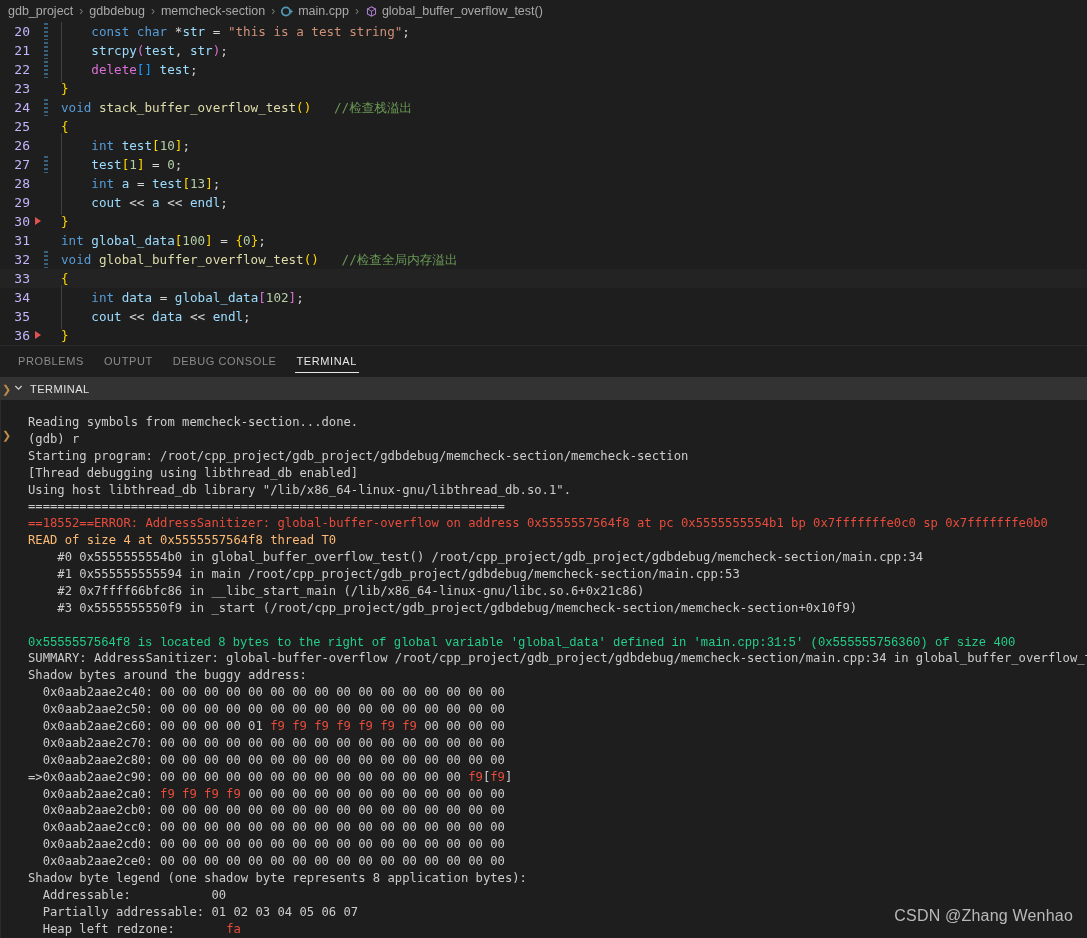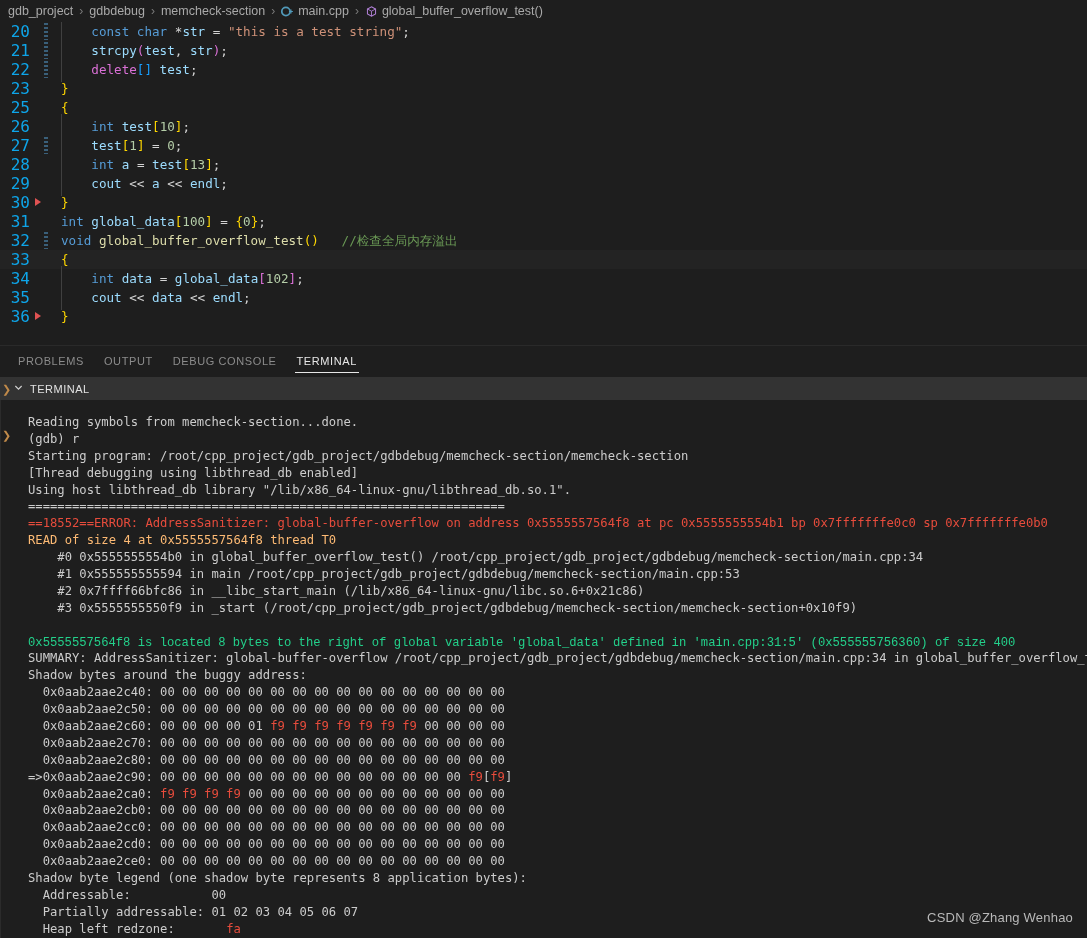--- a/index.html
+++ b/index.html
@@ -26,22 +26,22 @@
 
   
   .editor{
     flex:0 0 323px;height:323px;background:#1e1e1e;position:relative;overflow:hidden;
     font-family:"DejaVu Sans Mono","Liberation Mono",monospace;
     font-size:12.6px;
   }
   .code-line{height:19px;line-height:19px;display:flex;align-items:stretch;white-space:pre;}
   .code-line.active{background:#232323;justify-content:flex-end;}
   .ln{
-    width:34px;min-width:34px;text-align:right;color:#0ea5e9;
-    padding-right:4px;box-sizing:border-box;user-select:none;font-size:16px;
+    width:34px;min-width:34px;text-align:right;color:#c4b5fd;
+    padding-right:4px;box-sizing:border-box;user-select:none;font-size:13px;
   }
   .fold{width:10px;min-width:10px;position:relative;}
   .fold .sq{
     position:absolute;left:1px;top:1px;bottom:1px;width:4px;
     background:repeating-linear-gradient(to bottom,#3f6b8a 0,#3f6b8a 2px,transparent 2px,transparent 4px);
     opacity:.85;
   }
   .bp{width:9px;min-width:9px;position:relative;}
   .bp .tri{
     position:absolute;left:1px;top:5px;width:0;height:0;
@@ -107,21 +107,21 @@
     font-size:12.2px;line-height:16.9px;color:#cccccc;white-space:pre;
   }
   .t-line{height:16.9px;white-space:pre;}
   .t-red{color:#e74c3c;margin-top:8px;}
   .t-blue{color:#fdba74;}
   .t-green{color:#23d18b;font-family:Liberation Mono, monospace;}
   .t-white{color:#cccccc;}
 
   .watermark{
     position:absolute;right:14px;bottom:13px;
-    color:#b9b9b9;font-size:13px;
+    color:#b9b9b9;font-size:16px;
     font-family:"Liberation Sans", sans-serif;
     letter-spacing:.2px;
   }
   .scroll-edge{
     position:absolute;left:0;top:0;bottom:0;width:1px;background:#2b2b2b;
   }
 </style>
 </head>
 <body>
 
@@ -150,20 +150,21 @@
       </svg>
     </span>
     <span class="crumb">global_buffer_overflow_test()</span>
   </div>
 
   <div class="editor" id="editor">
       <div class="code-line"><span class="ln">20</span><span class="bp"></span><span class="fold"><span class="sq"></span></span><span class="code"><span class="ind">    </span><span class="kw">const</span><span class="pl"> </span><span class="ty">char</span><span class="pl"> *</span><span class="var">str</span><span class="pl"> </span><span class="op">=</span><span class="pl"> </span><span class="str">"this is a test string"</span><span class="pl">;</span></span></div>
       <div class="code-line"><span class="ln">21</span><span class="bp"></span><span class="fold"><span class="sq"></span></span><span class="code"><span class="ind">    </span><span class="var">strcpy</span><span class="br2">(</span><span class="var">test</span><span class="pl">, </span><span class="var">str</span><span class="br2">)</span><span class="pl">;</span></span></div>
       <div class="code-line"><span class="ln">22</span><span class="bp"></span><span class="fold"><span class="sq"></span></span><span class="code"><span class="ind">    </span><span class="br2">delete</span><span class="br3">[]</span><span class="pl"> </span><span class="var">test</span><span class="pl">;</span></span></div>
       <div class="code-line"><span class="ln">23</span><span class="bp"></span><span class="fold"></span><span class="code"><span class="br">}</span></span></div>
+      <div class="code-line"><span class="ln">24</span><span class="bp"></span><span class="fold"><span class="sq"></span></span><span class="code"><span class="kw">void</span><span class="pl"> </span><span class="fn">stack_buffer_overflow_test</span><span class="br">(</span><span class="br">)</span><span class="pl">   </span><span class="cm">//检查栈溢出</span></span></div>
       <div class="code-line"><span class="ln">25</span><span class="bp"></span><span class="fold"></span><span class="code"><span class="br">{</span></span></div>
       <div class="code-line"><span class="ln">26</span><span class="bp"></span><span class="fold"></span><span class="code"><span class="ind">    </span><span class="kw">int</span><span class="pl"> </span><span class="var">test</span><span class="br">[</span><span class="num">10</span><span class="br">]</span><span class="pl">;</span></span></div>
       <div class="code-line"><span class="ln">27</span><span class="bp"></span><span class="fold"><span class="sq"></span></span><span class="code"><span class="ind">    </span><span class="var">test</span><span class="br">[</span><span class="num">1</span><span class="br">]</span><span class="pl"> </span><span class="op">=</span><span class="pl"> </span><span class="num">0</span><span class="pl">;</span></span></div>
       <div class="code-line"><span class="ln">28</span><span class="bp"></span><span class="fold"></span><span class="code"><span class="ind">    </span><span class="kw">int</span><span class="pl"> </span><span class="var">a</span><span class="pl"> </span><span class="op">=</span><span class="pl"> </span><span class="var">test</span><span class="br">[</span><span class="num">13</span><span class="br">]</span><span class="pl">;</span></span></div>
       <div class="code-line"><span class="ln">29</span><span class="bp"></span><span class="fold"></span><span class="code"><span class="ind">    </span><span class="var">cout</span><span class="pl"> </span><span class="op">&lt;&lt;</span><span class="pl"> </span><span class="var">a</span><span class="pl"> </span><span class="op">&lt;&lt;</span><span class="pl"> </span><span class="var">endl</span><span class="pl">;</span></span></div>
       <div class="code-line"><span class="ln">30</span><span class="bp"><span class="tri"></span></span><span class="fold"></span><span class="code"><span class="br">}</span></span></div>
       <div class="code-line"><span class="ln">31</span><span class="bp"></span><span class="fold"></span><span class="code"><span class="kw">int</span><span class="pl"> </span><span class="var">global_data</span><span class="br">[</span><span class="num">100</span><span class="br">]</span><span class="pl"> </span><span class="op">=</span><span class="pl"> </span><span class="br">{</span><span class="num">0</span><span class="br">}</span><span class="pl">;</span></span></div>
       <div class="code-line"><span class="ln">32</span><span class="bp"></span><span class="fold"><span class="sq"></span></span><span class="code"><span class="kw">void</span><span class="pl"> </span><span class="fn">global_buffer_overflow_test</span><span class="br">(</span><span class="br">)</span><span class="pl">   </span><span class="cm">//检查全局内存溢出</span></span></div>
       <div class="code-line active"><span class="ln">33</span><span class="bp"></span><span class="fold"></span><span class="code"><span class="br">{</span></span></div>
       <div class="code-line"><span class="ln">34</span><span class="bp"></span><span class="fold"></span><span class="code"><span class="ind">    </span><span class="kw">int</span><span class="pl"> </span><span class="var">data</span><span class="pl"> </span><span class="op">=</span><span class="pl"> </span><span class="var">global_data</span><span class="br2">[</span><span class="num">102</span><span class="br2">]</span><span class="pl">;</span></span></div>

